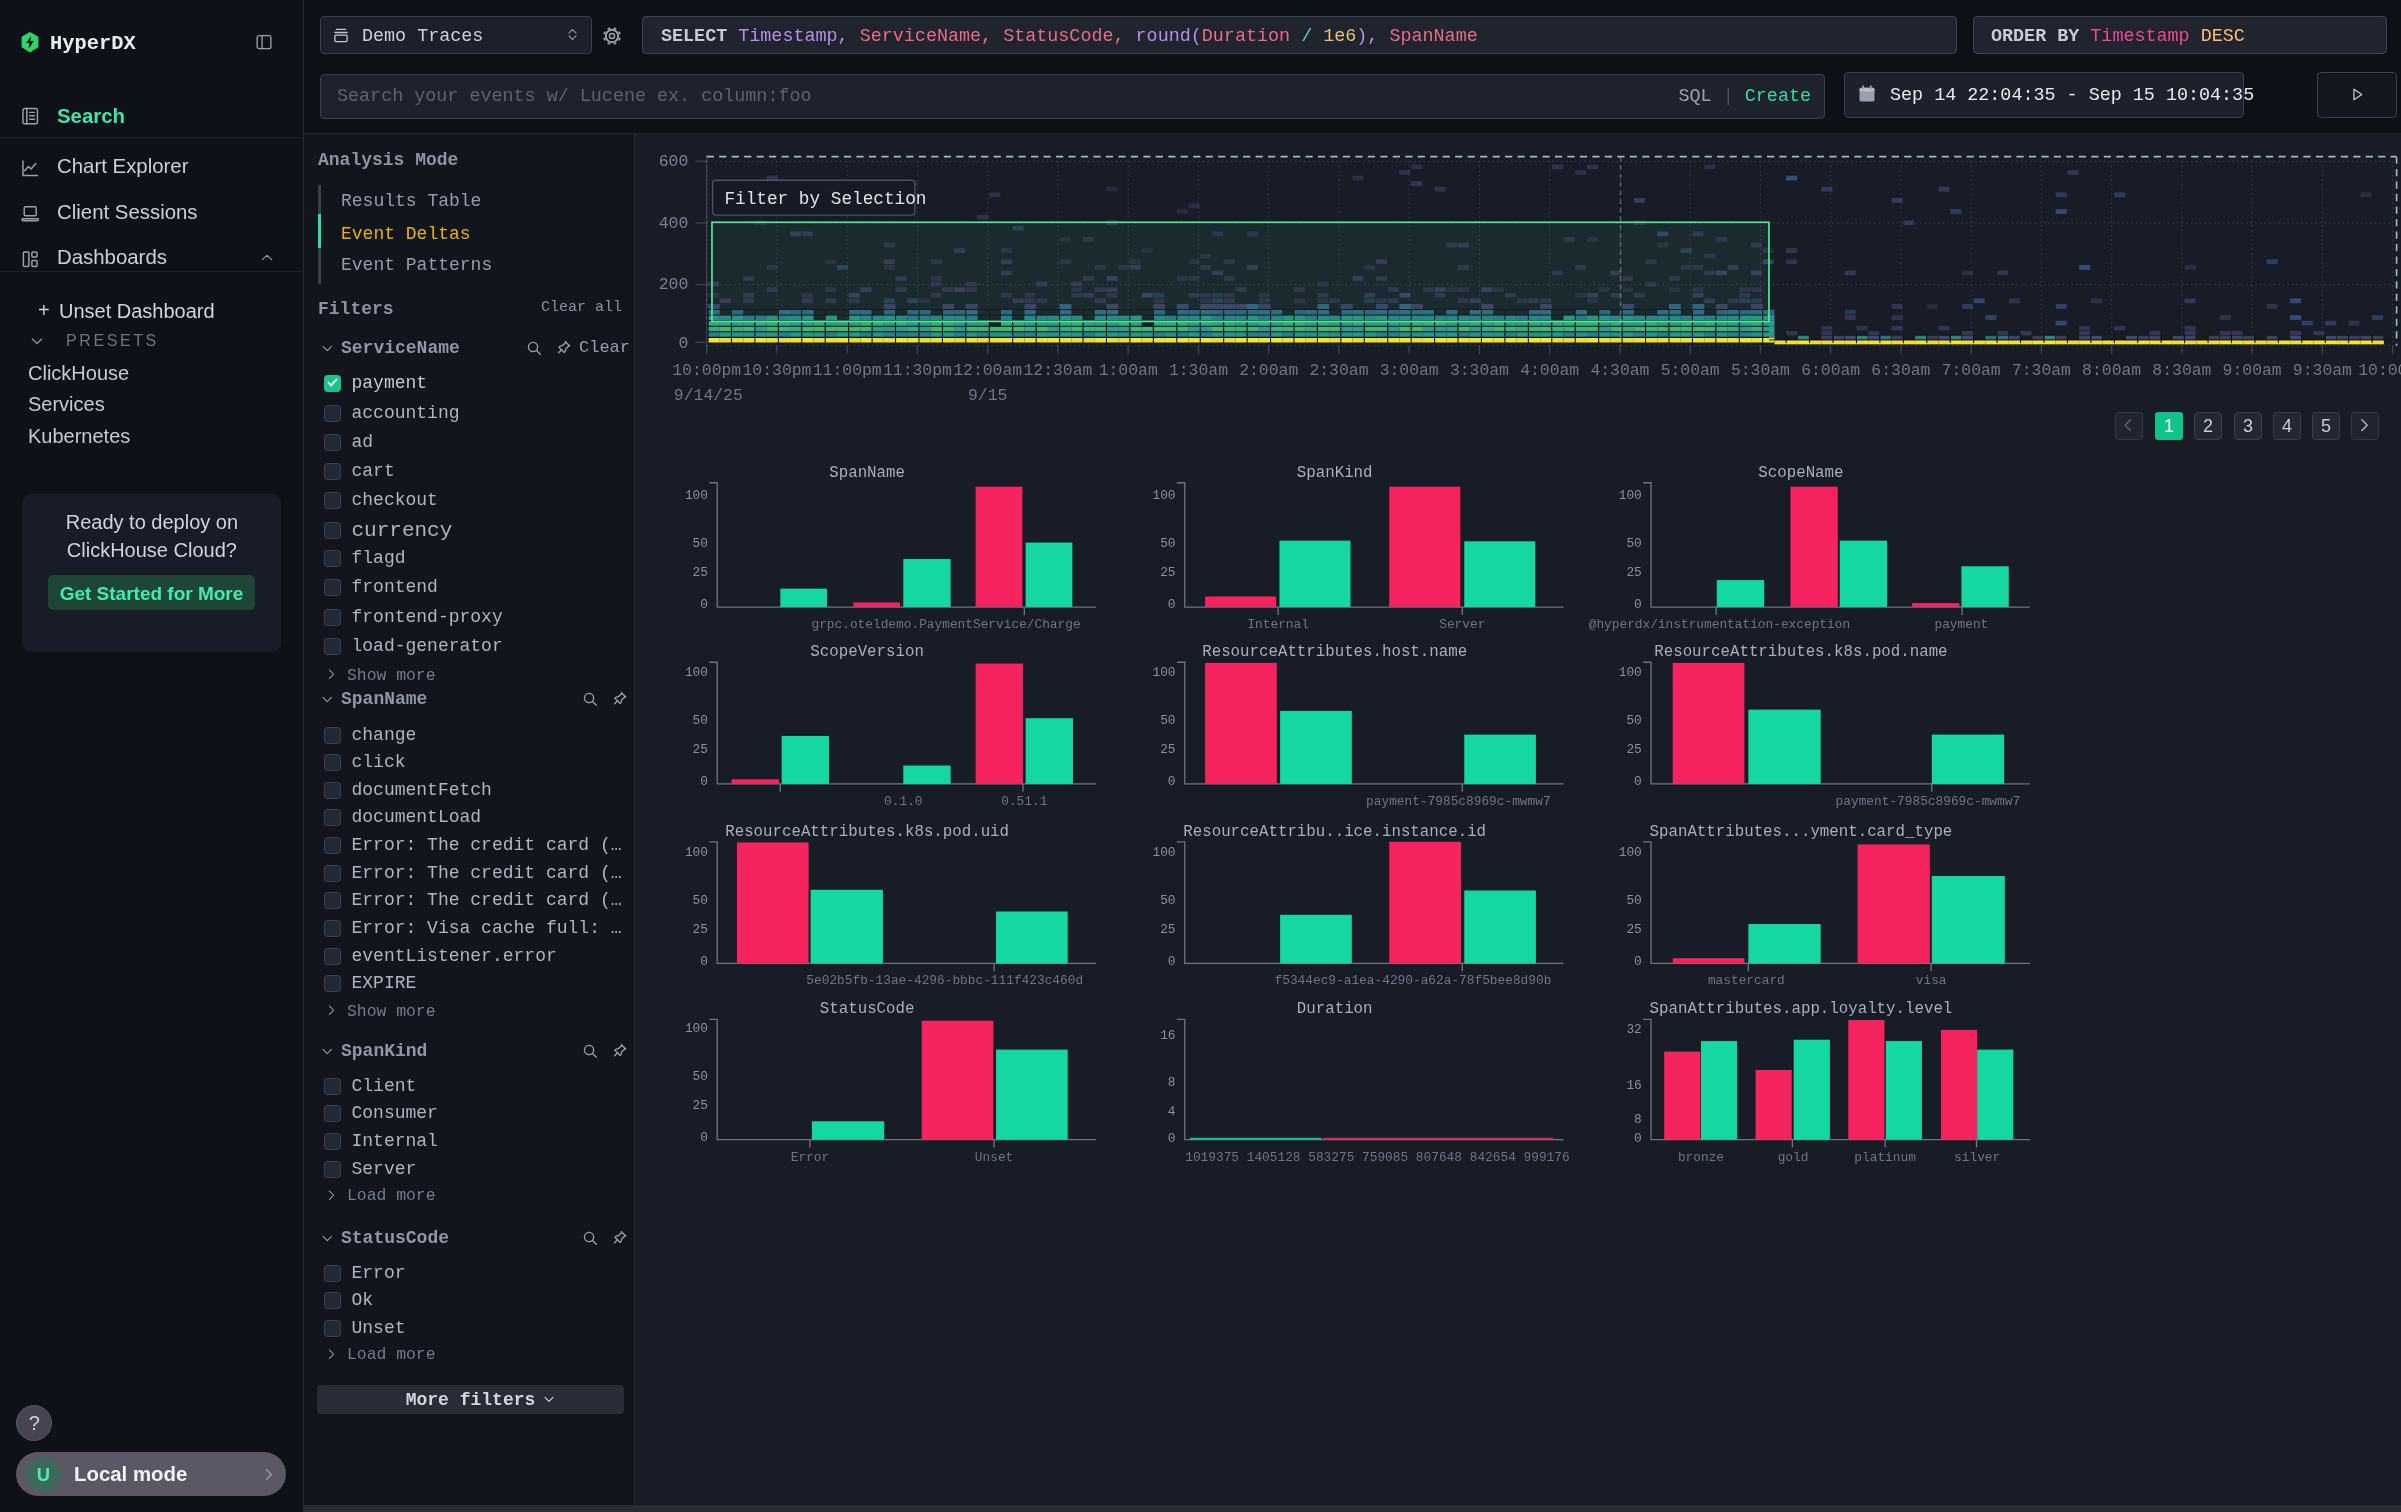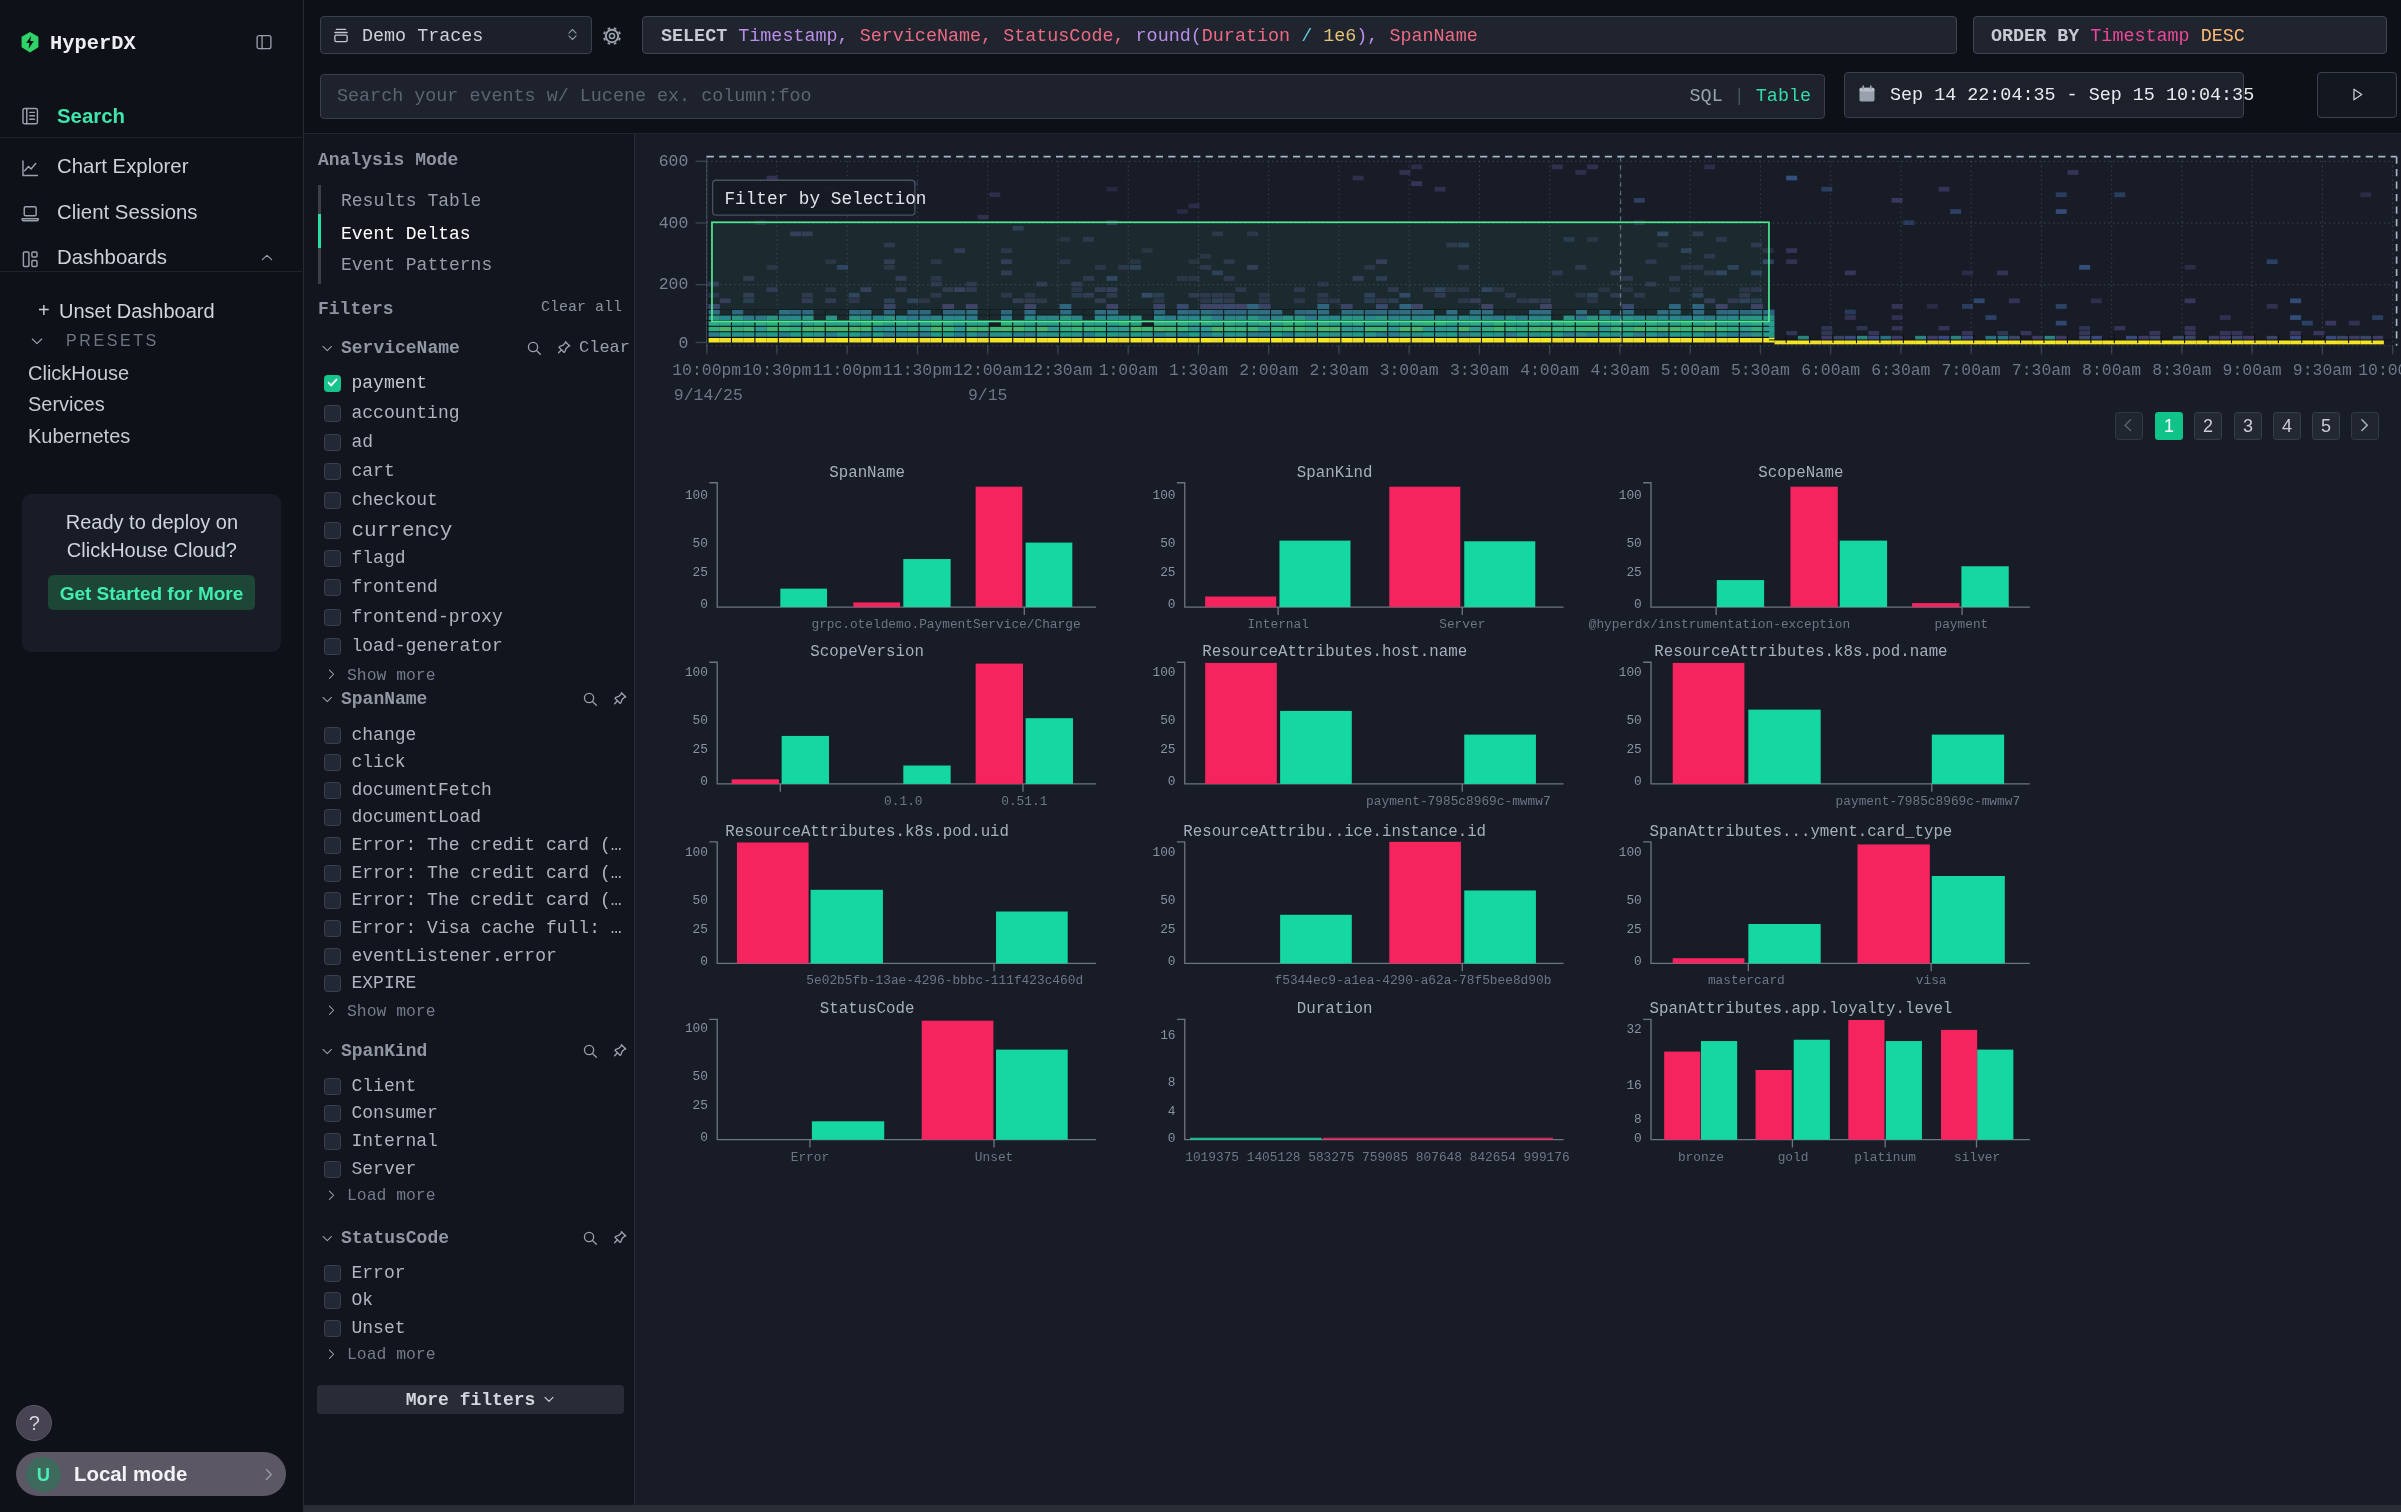--- a/index.html
+++ b/index.html
@@ -86,38 +86,38 @@
 <circle cx="12" cy="12" r="3.1" stroke-width="1.8"></circle>
 <circle cx="12" cy="12" r="7.4" stroke-width="2.4"></circle>
 <path d="M19.95 15.29 L21.98 16.13 M15.29 19.95 L16.13 21.98 M8.71 19.95 L7.87 21.98 M4.05 15.29 L2.02 16.13 M4.05 8.71 L2.02 7.87 M8.71 4.05 L7.87 2.02 M15.29 4.05 L16.13 2.02 M19.95 8.71 L21.98 7.87" stroke-width="3.2"></path>
   </svg>
 <div class="abs" style="left:642px;top:16px;width:1315px;height:38px;background:#20242e;border:1.3px solid #3f4452;border-radius:4px;"></div>
 <div class="abs mono" style="left:661px;top:26px;font-size:18.4px;"><span style="color:#c6cad3;font-weight:bold;">SELECT </span><span style="color:#b88ee8;">Timestamp, </span><span style="color:#ea6a83;">ServiceName, StatusCode, </span><span style="color:#b88ee8;">round(</span><span style="color:#ea6a83;">Duration </span><span style="color:#5fc6d8;">/ </span><span style="color:#e3c379;">1e6</span><span style="color:#b88ee8;">), </span><span style="color:#ea6a83;">SpanName</span></div>
 <div class="abs" style="left:1973px;top:16px;width:414px;height:38px;background:#20242e;border:1.3px solid #3f4452;border-radius:4px;"></div>
 <div class="abs mono" style="left:1991px;top:26px;font-size:18.4px;"><span style="color:#c6cad3;font-weight:bold;">ORDER BY </span><span style="color:#ec4899;">Timestamp </span><span style="color:#fdba74;">DESC</span></div>
 <div class="abs" style="left:320px;top:74px;width:1505px;height:45px;background:#1e222c;border:1.3px solid #39404d;border-radius:4px;"></div>
 <div class="abs mono" style="left:337px;top:86px;font-size:18.4px;color:#5c6372;">Search your events w/ Lucene ex. column:foo</div>
-<div class="abs mono" style="left:1670px;top:86px;width:141px;text-align:right;font-size:18.4px;color:#9aa1ad;">SQL <span style="color:#4a5058;">| </span><span style="color:#35dba6;">Table</span></div>
+<div class="abs mono" style="left:1670px;top:86px;width:141px;text-align:right;font-size:18.4px;color:#9aa1ad;">SQL <span style="color:#4a5058;">| </span><span style="color:#35dba6;">Create</span></div>
 <div class="abs" style="left:1844px;top:72px;width:400px;height:46px;background:#1c212b;border:1.3px solid #3b414e;border-radius:4px;"></div>
 <svg class="abs" style="left:1857px;top:84px" width="20" height="20" viewBox="0 0 24 24">
 <rect x="3" y="4.5" width="18" height="16.5" rx="2" fill="#9aa1ae"></rect>
 <rect x="3" y="4.5" width="18" height="4.5" rx="2" fill="#b9bec8"></rect>
 <line x1="7.5" y1="2.5" x2="7.5" y2="6" stroke="#9aa1ae" stroke-width="2" stroke-linecap="round"></line>
 <line x1="16.5" y1="2.5" x2="16.5" y2="6" stroke="#9aa1ae" stroke-width="2" stroke-linecap="round"></line>
   </svg>
 <div class="abs mono" style="left:1890px;top:85px;font-size:18.4px;color:#e8eaee;">Sep 14 22:04:35 - Sep 15 10:04:35</div>
 <div class="abs" style="left:2317px;top:72px;width:80px;height:46px;background:#131720;border:1.3px solid #3b414e;border-radius:4px;"></div>
 <svg class="abs" style="left:2349px;top:86px" width="17" height="17" viewBox="0 0 24 24" fill="none" stroke="#c6cad3" stroke-width="1.8" stroke-linejoin="round">
     <path d="M7 4.5 L18 12 L7 19.5 Z"></path>
   </svg>
 <div class="abs mono" style="left:318px;top:150px;font-size:18px;font-weight:bold;color:#8d93a1;">Analysis Mode</div>
 <div class="abs" style="left:318px;top:185px;width:2.6px;height:99px;background:#3a3f4a;"></div>
 <div class="abs" style="left:318px;top:214px;width:2.6px;height:34px;background:#2adfa2;"></div>
 <div class="abs mono" style="left:341px;top:191px;font-size:18px;color:#959ca9;">Results Table</div>
-<div class="abs mono" style="left:341px;top:224px;font-size:18px;color:#ffffff;">Event Deltas</div>
+<div class="abs mono" style="left:341px;top:224px;font-size:18px;color:#eab308;">Event Deltas</div>
 <div class="abs mono" style="left:341px;top:255px;font-size:18px;color:#959ca9;">Event Patterns</div>
 <div class="abs mono" style="left:318px;top:299px;font-size:18px;font-weight:bold;color:#8d93a1;">Filters</div>
 <div class="abs mono" style="left:519px;top:299px;width:103px;text-align:right;font-size:15px;color:#8a92a0;">Clear all</div>
 <svg class="abs" style="left:320px;top:341px" width="14.5" height="14.5" viewBox="0 0 24 24" fill="none" stroke="#9aa1ae" stroke-width="1.7" stroke-linecap="round" stroke-linejoin="round">
     <path d="M5 9 L12 16 L19 9"></path>
   </svg>
 <div class="abs mono" style="left:341px;top:338px;font-size:18px;font-weight:bold;color:#9096a4;">ServiceName</div>
 <svg class="abs" style="left:525px;top:339px" width="18.4" height="18.4" viewBox="0 0 24 24" fill="none" stroke="#9aa1ae" stroke-width="1.7" stroke-linecap="round" stroke-linejoin="round">
     <circle cx="10.5" cy="10.5" r="6"></circle>
     <line x1="15" y1="15" x2="20" y2="20"></line>

